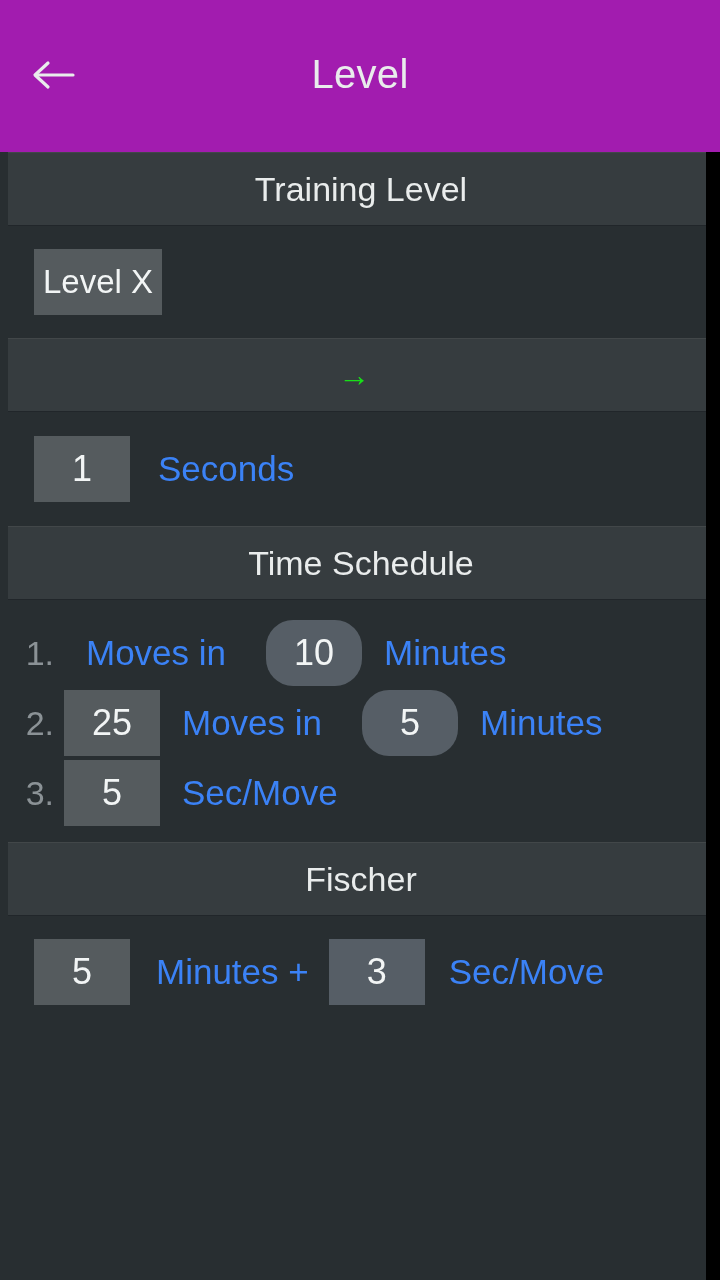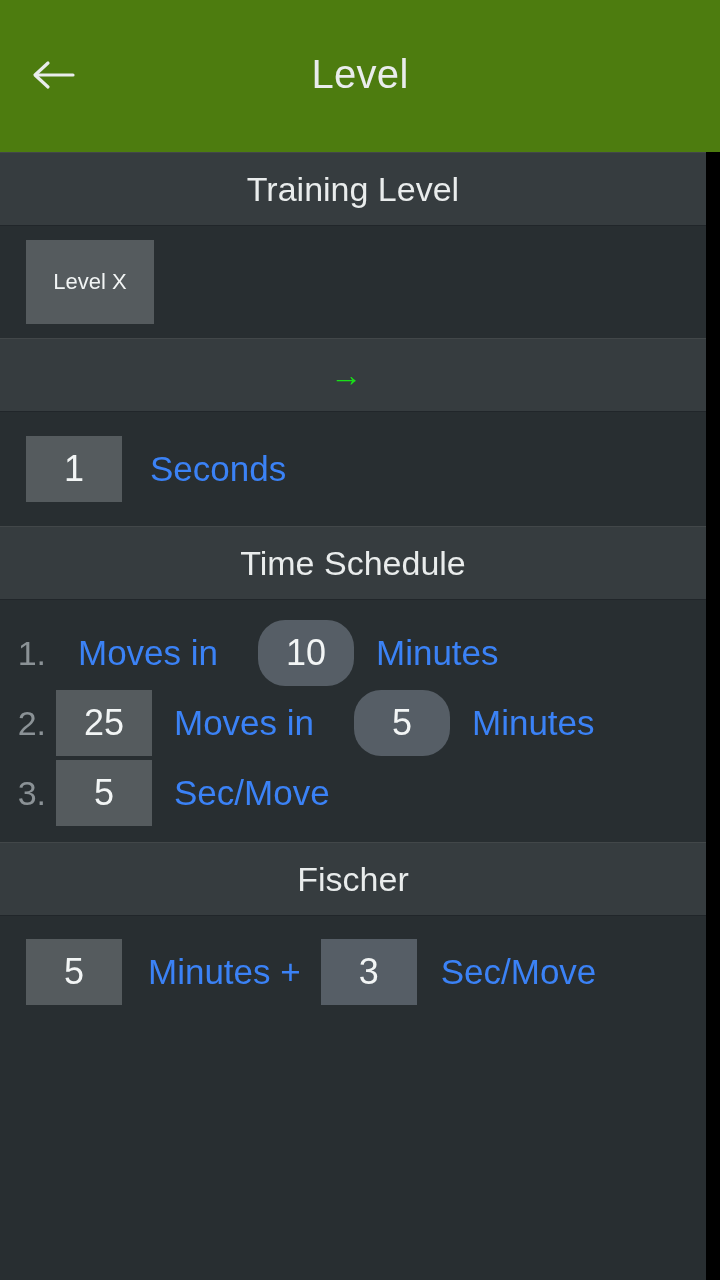--- a/index.html
+++ b/index.html
@@ -13,21 +13,21 @@
     position:relative;
     width:720px; height:1280px;
     background:#282e31;
     overflow:hidden;
   }
 
   
   #toolbar {
     position:absolute; left:0; top:0;
     width:720px; height:152px;
-    background:#4d7c0f;
+    background:#a21caf;
     display:flex; align-items:center;
   }
   #back-btn {
     position:absolute; left:26px; top:48px;
     width:54px; height:54px;
     display:flex; align-items:center; justify-content:center;
     cursor:pointer;
   }
   #back-btn svg { display:block; }
   #toolbar-title {
@@ -40,20 +40,21 @@
     letter-spacing:0.3px;
     padding-bottom:4px;
   }
 
   
   #content {
     position:absolute; left:0; top:152px;
     width:706px;
     height:1128px;
     background:#282e31;
+    padding-left:8px;
   }
   #scrollbar-track {
     position:absolute; left:706px; top:152px;
     width:14px; height:1128px;
     background:#000;
   }
   #scrollbar-thumb {
     position:absolute; left:0; top:0;
     width:14px; height:0px;
     background:#000;
@@ -113,22 +114,22 @@
     flex:0 0 auto;
   }
 
   
   #training-body {
     height:112px;
     display:flex; align-items:center;
     padding-left:26px;
   }
   #level-box {
-    width:128px; height:84px;
-    font-size:22px;
+    width:128px; height:66px;
+    font-size:33px;
   }
 
   
   #spm-body {
     height:114px;
     display:flex; align-items:center;
     padding-left:26px;
   }
   #spm-box { width:96px; height:66px; }
   #spm-label { margin-left:28px; }

